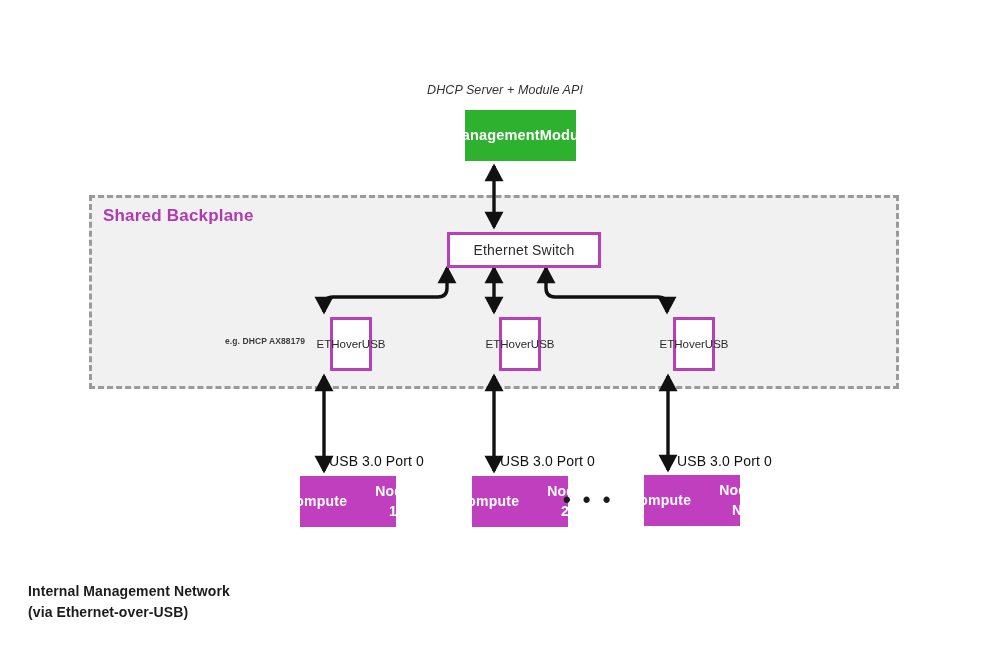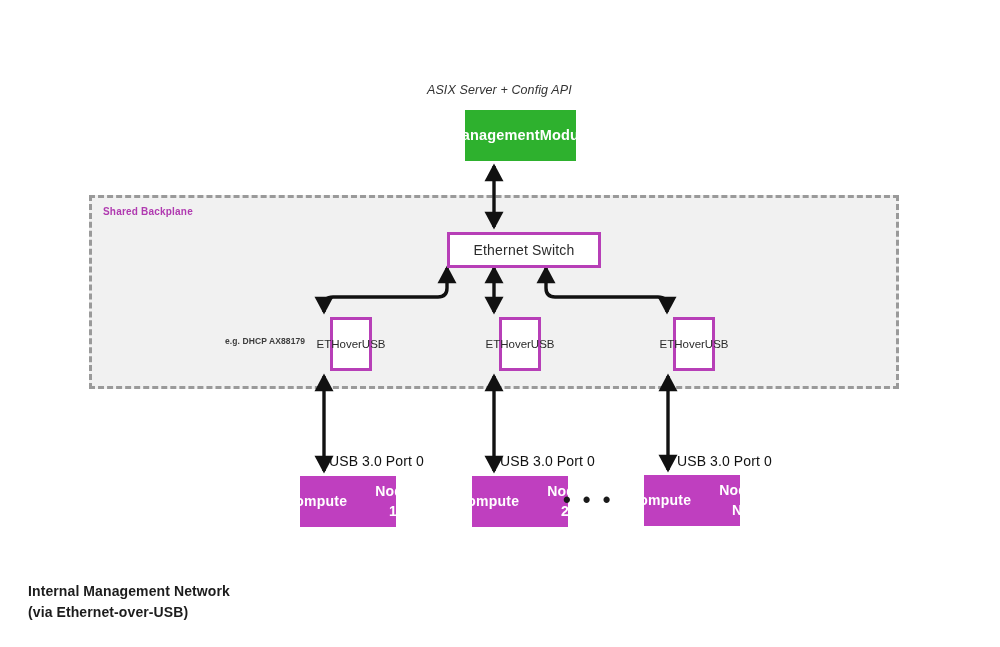--- a/index.html
+++ b/index.html
@@ -109,21 +109,21 @@
     width: 810px;
     height: 194px;
     box-sizing: border-box;
     background: #f1f1f1;
     border: 3px dashed #9a9a9a;
   }
   #backplane-label {
     position: absolute;
     left: 103px;
     top: 206px;
-    font-size: 10px;
+    font-size: 17px;
     font-weight: bold;
     color: #b03ab0;
     letter-spacing: .2px;
   }
 
   
   .lbl {
     position: absolute;
     white-space: nowrap;
   }
@@ -198,21 +198,21 @@
 
     <line x1="494" y1="268" x2="494" y2="312" stroke="#111111" stroke-width="3.4" marker-start="url(#ah)" marker-end="url(#ah)"></line>
 
     <path d="M546,268 L546,288 Q546,297 555,297 L658,297 Q667,297 667,306 L667,312" fill="none" stroke="#111111" stroke-width="3.4" stroke-linecap="butt" marker-start="url(#ah)" marker-end="url(#ah)"></path>
 
     <line x1="324" y1="376" x2="324" y2="471" stroke="#111111" stroke-width="3.4" marker-start="url(#ah)" marker-end="url(#ah)"></line>
     <line x1="494" y1="376" x2="494" y2="471" stroke="#111111" stroke-width="3.4" marker-start="url(#ah)" marker-end="url(#ah)"></line>
     <line x1="668" y1="376" x2="668" y2="470" stroke="#111111" stroke-width="3.4" marker-start="url(#ah)" marker-end="url(#ah)"></line>
   </svg>
 
-  <div class="lbl" id="dhcp-label">ASIX Server + Config API</div>
+  <div class="lbl" id="dhcp-label">DHCP Server + Module API</div>
 
   <div class="node mgmt-box">
     <span>Management</span>
     <span>Module</span>
   </div>
 
   <div class="node switch-box">
     <span>Ethernet Switch</span>
   </div>
 

